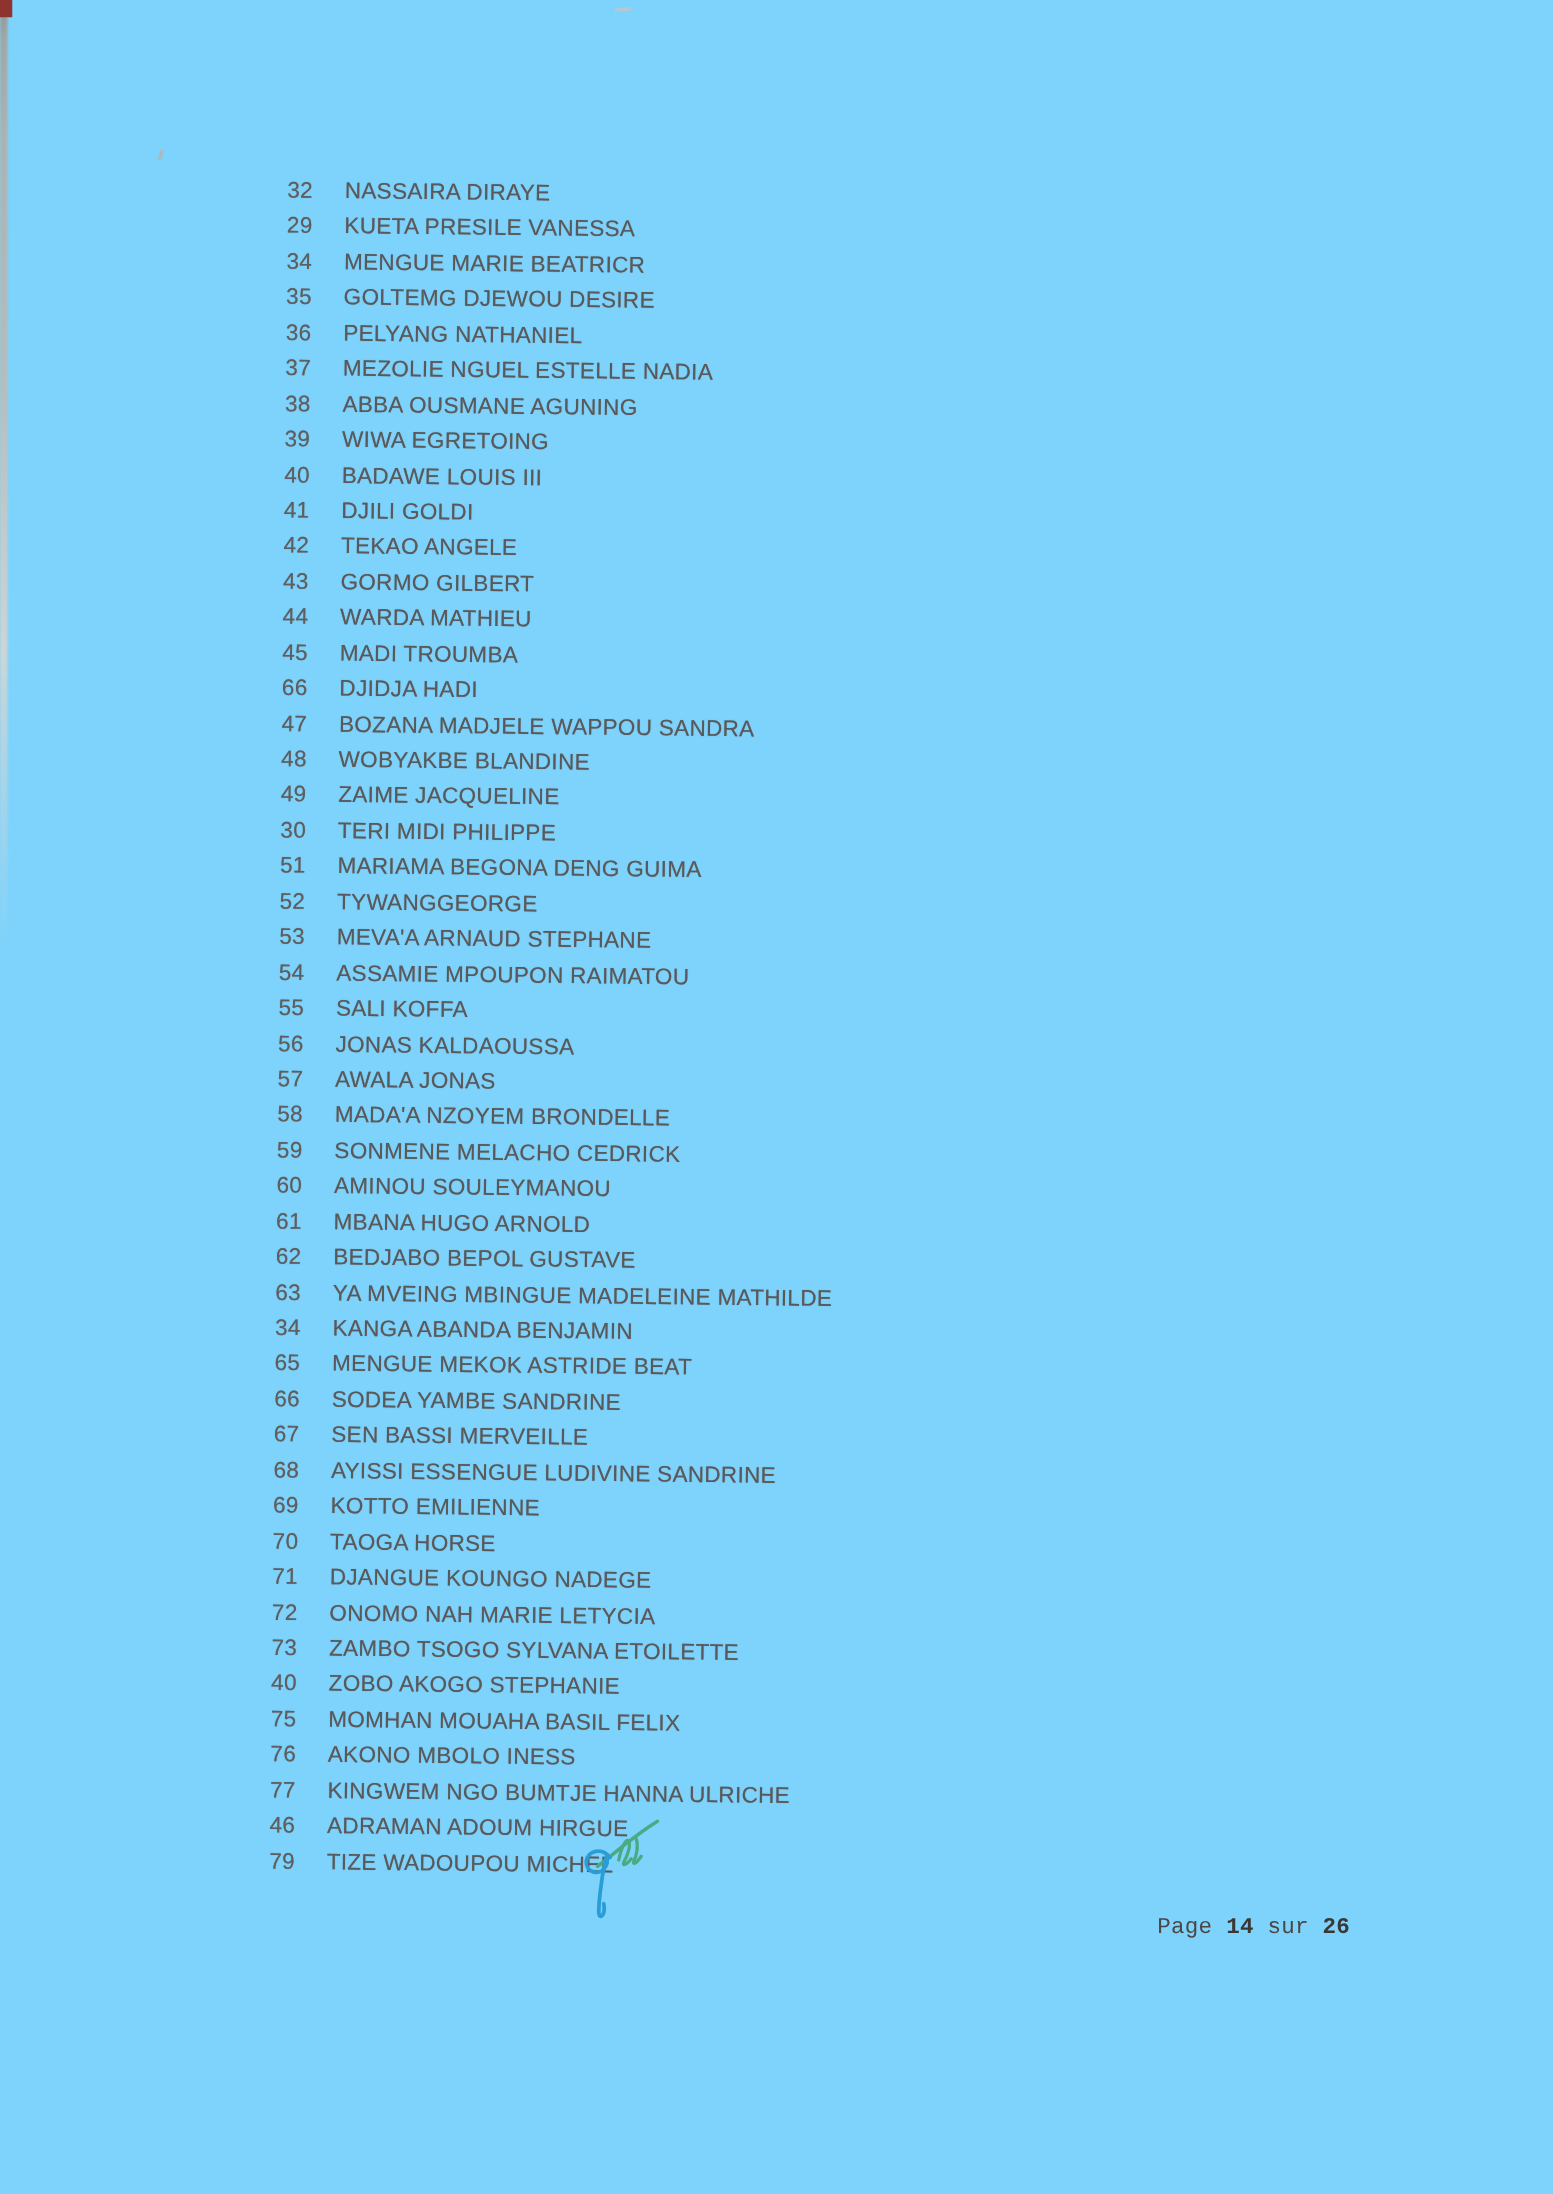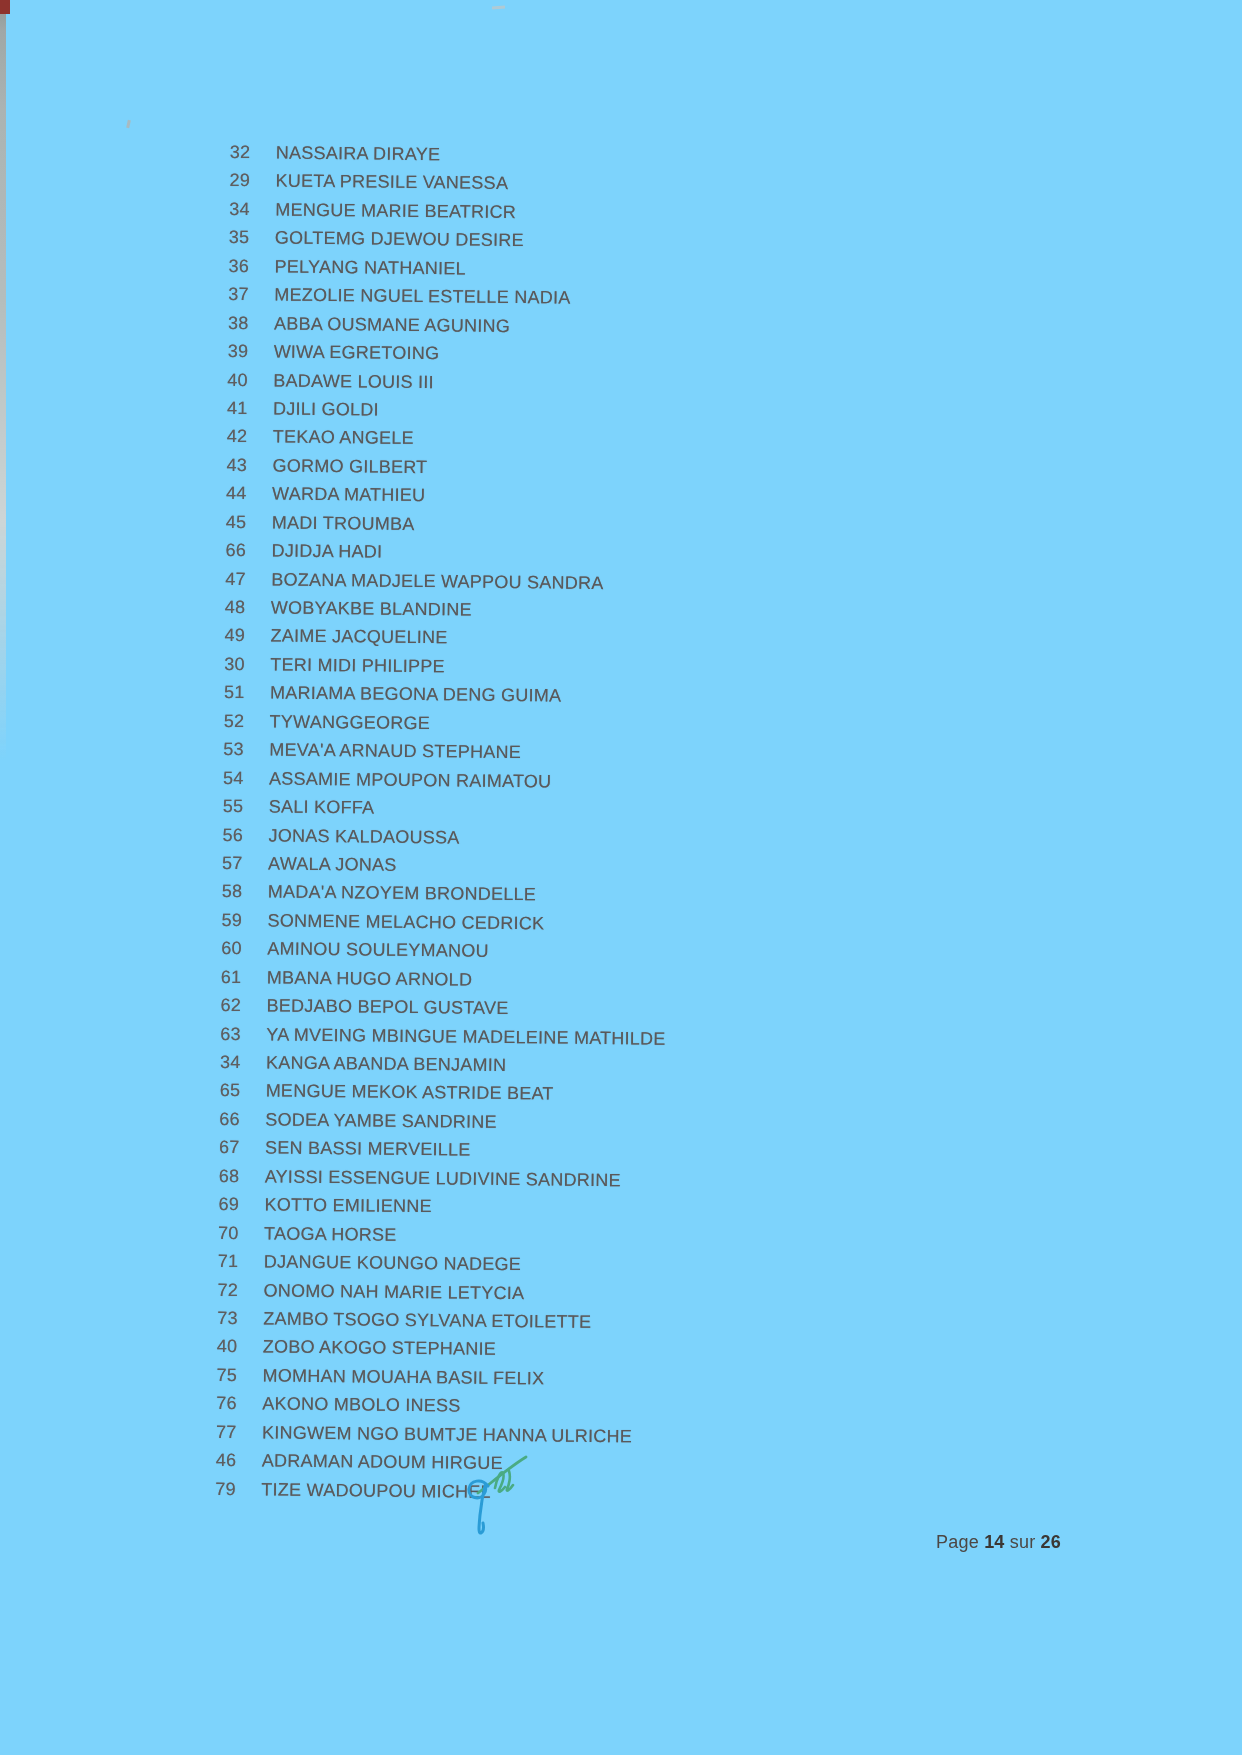--- a/index.html
+++ b/index.html
@@ -60,24 +60,25 @@
   
   .annotation {
     position: absolute;
     left: 448px;
     top: 1446px;
   }
   
   .footer {
     position: absolute;
     top: 1532px;
-    right: 181px;
+    right: 162px;
     font-size: 18px;
     color: #4c4744;
     letter-spacing: 0.2px;
+    font-family: Liberation Mono, monospace;
   }
   .footer b { color: #3b3734; font-weight: bold; }
 </style>
 </head>
 <body>
 
 <div class="page">
 
   <div class="edge-stripe"></div>
 

